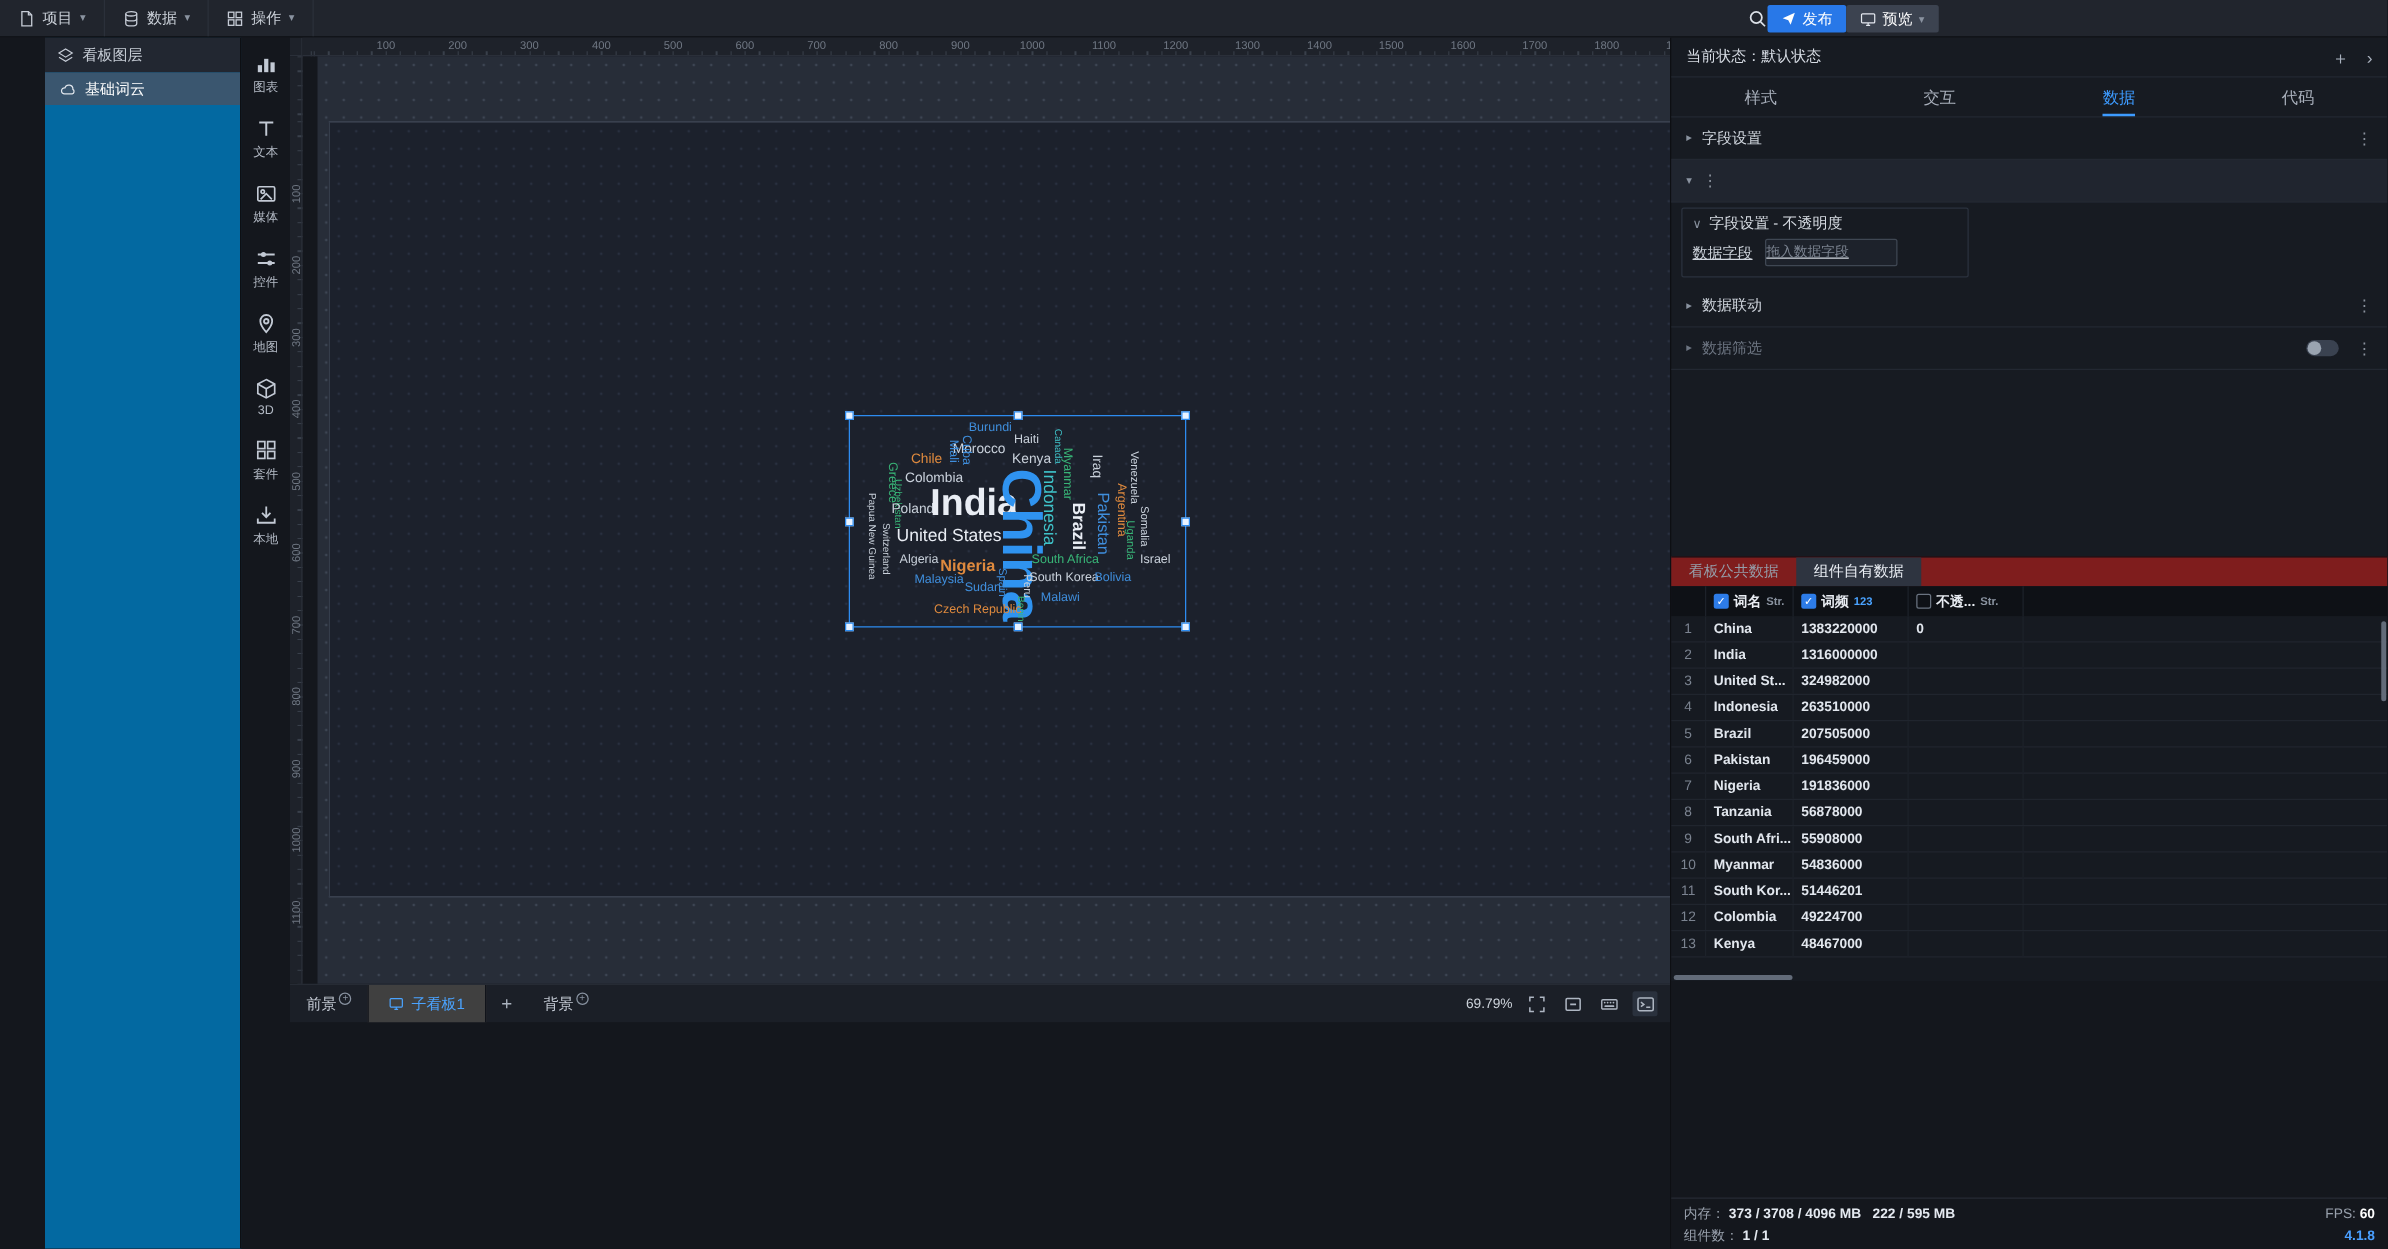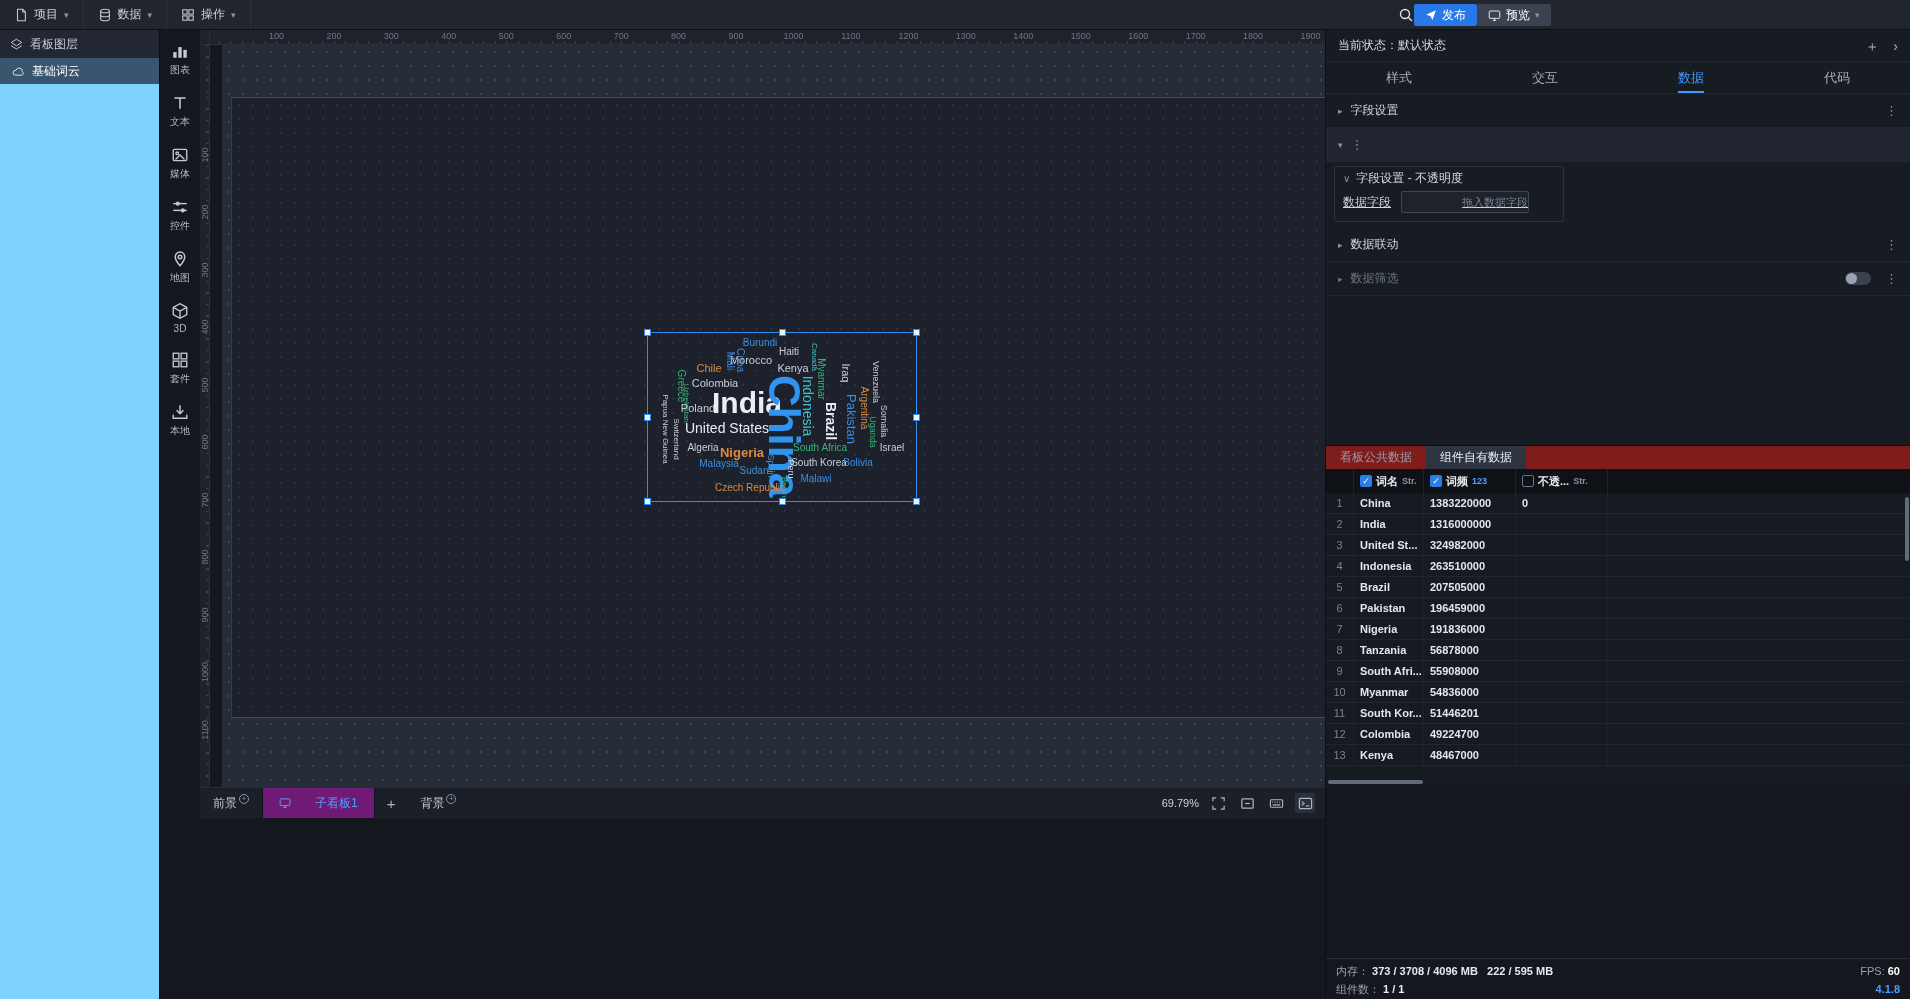--- a/index.html
+++ b/index.html
@@ -14,21 +14,21 @@
   .tb-right{position:absolute;left:1398px;top:0;height:30px;display:flex;align-items:center;}
   .searchbtn{display:flex;align-items:center;}
   .btn{height:22px;display:flex;align-items:center;gap:5px;padding:0 11px;border:none;border-radius:2px;font-size:12px;color:#fff;cursor:pointer;font-family:inherit;}
   .btn-publish{background:#2878e8;}
   .btn-preview{background:#3c4350;}
 
   
   .main{display:flex;height:969px;}
 
   
-  .layers{width:160px;background:#7dd3fc;border-right:1px solid #0d0f13;display:flex;flex-direction:column;}
+  .layers{width:160px;background:#0369a1;border-right:1px solid #0d0f13;display:flex;flex-direction:column;margin-left:36px;}
   .layers-header{height:28px;background:#222731;display:flex;align-items:center;gap:7px;padding:0 10px;font-size:12px;color:#c7cdd6;}
   .layer-item{height:26px;display:flex;align-items:center;gap:7px;padding:0 12px;font-size:12px;color:#fff;cursor:pointer;}
   .layer-item.selected{background:#3a566f;}
 
   
   .toolbox{width:40px;background:#14171d;display:flex;flex-direction:column;align-items:center;padding-top:8px;gap:9px;}
   .tool{width:38px;display:flex;flex-direction:column;align-items:center;gap:3px;padding:4px 0;cursor:pointer;}
   .tool span{font-size:10px;color:#b3bac5;}
 
   
@@ -55,21 +55,21 @@
   .wc-word.vert{transform:translate(-50%,-50%) rotate(90deg);}
   .hd{position:absolute;width:7px;height:7px;background:#eaf3ff;border:1.5px solid #2d8cf0;}
   .hd-nw{left:-4px;top:-4px;} .hd-n{left:50%;margin-left:-3.5px;top:-4px;} .hd-ne{right:-4px;top:-4px;}
   .hd-w{left:-4px;top:50%;margin-top:-3.5px;} .hd-e{right:-4px;top:50%;margin-top:-3.5px;}
   .hd-sw{left:-4px;bottom:-4px;} .hd-s{left:50%;margin-left:-3.5px;bottom:-4px;} .hd-se{right:-4px;bottom:-4px;}
 
   .canvas-footer{height:31px;background:#1b1f27;border-top:1px solid #262b34;display:flex;align-items:center;justify-content:space-between;}
   .cf-left{display:flex;align-items:center;height:100%;}
   .cf-item{display:flex;align-items:flex-start;gap:2px;padding:0 13px;font-size:12px;color:#c3c9d3;height:100%;align-items:center;cursor:pointer;}
   .supplus{font-size:8px;color:#8a94a2;border:1px solid #8a94a2;border-radius:50%;width:10px;height:10px;line-height:8px;text-align:center;margin-top:-8px;}
-  .cf-tab{display:flex;align-items:center;gap:24px;padding:0 16px;height:100%;font-size:12px;color:#4aa3ff;background:#701a75;border-left:1px solid #10131a;border-right:1px solid #10131a;cursor:pointer;}
+  .cf-tab{display:flex;align-items:center;gap:6px;padding:0 16px;height:100%;font-size:12px;color:#4aa3ff;background:#404040;border-left:1px solid #10131a;border-right:1px solid #10131a;cursor:pointer;}
   .cf-add{padding:0 12px;font-size:15px;color:#aab2be;cursor:pointer;}
   .cf-right{display:flex;align-items:center;gap:9px;padding-right:10px;}
   .zoom{font-size:11px;color:#cdd3db;}
   .icon-box{display:flex;align-items:center;justify-content:center;width:20px;height:20px;border-radius:2px;cursor:pointer;}
   .icon-box.lit{background:#2a313d;}
   .canvas-void{flex:1;background:#14171d;}
 
   
   .inspector{width:585px;background:#171b22;border-left:1px solid #0d0f13;display:flex;flex-direction:column;}
   .state-bar{height:32px;display:flex;align-items:center;justify-content:space-between;padding:0 12px;border-bottom:1px solid #232832;}
@@ -86,21 +86,21 @@
   .section.expanded{background:#20252f;}
   .section.disabled .s-label,.section.disabled .arrow{color:#6d7582;}
   .dots{color:#8a919c;font-size:13px;cursor:pointer;letter-spacing:0;}
   .toggle{width:26px;height:13px;border-radius:7px;background:#3a4250;position:relative;display:inline-block;margin-right:14px;cursor:pointer;}
   .toggle .knob{position:absolute;left:1px;top:1px;width:11px;height:11px;border-radius:50%;background:#9aa4b1;}
   .subpanel{margin:4px 8px 6px;width:230px;border:1px solid #2b323e;border-radius:2px;}
   .sp-header{height:22px;line-height:22px;padding:0 8px;font-size:12px;color:#d6dbe2;}
   .sp-header .chev{color:#8a93a0;margin-right:6px;font-size:10px;}
   .sp-row{display:flex;align-items:center;gap:10px;padding:2px 8px 8px;text-decoration:underline;}
   .sp-row .f-label{font-size:12px;color:#ccd2da;}
-  .drop-input{width:128px;height:22px;line-height:20px;text-align:right;font-size:11px;color:#7b8390;background:#1d222b;border:1px solid #3f4753;border-radius:2px;cursor:pointer;}
+  .drop-input{width:106px;height:22px;line-height:20px;text-align:left;font-size:11px;color:#7b8390;background:#1d222b;border:1px solid #3f4753;border-radius:2px;cursor:pointer;}
   .insp-spacer{height:149px;}
 
   
   .data-tabs{height:24px;display:flex;background:#7f1d1d;border-top:1px solid #0d0f14;}
   .dtab{display:flex;align-items:center;padding:0 14px;font-size:12px;color:#959da9;cursor:pointer;}
   .dtab.active{color:#e9edf3;background:#2e3440;}
   .dt-wrap{position:relative;}
   .dt-header{height:24px;background:#0e1116;display:flex;}
   .dt-header .dc{display:flex;align-items:center;gap:4px;padding-left:6px;height:24px;border-right:1px solid #1d222a;}
   .col-label{font-size:11px;font-weight:700;color:#e8ecf2;}

